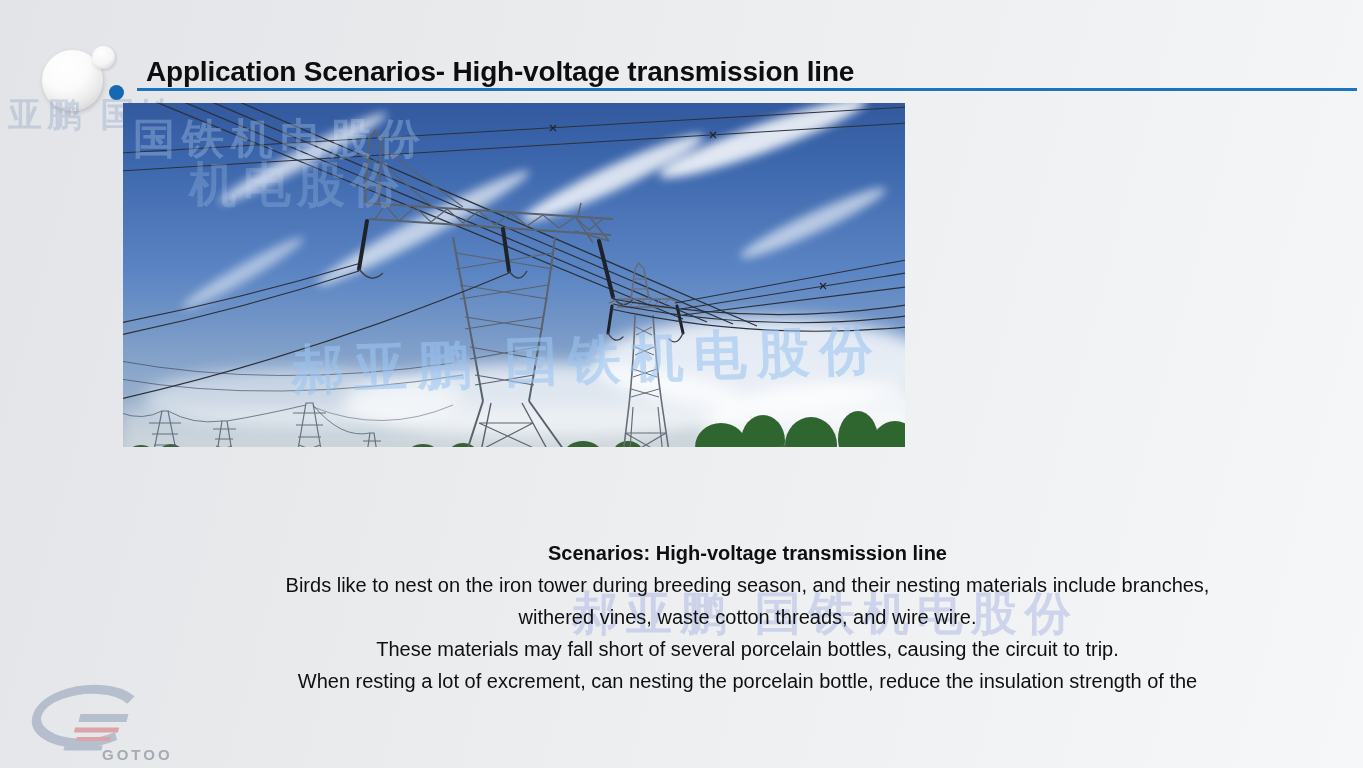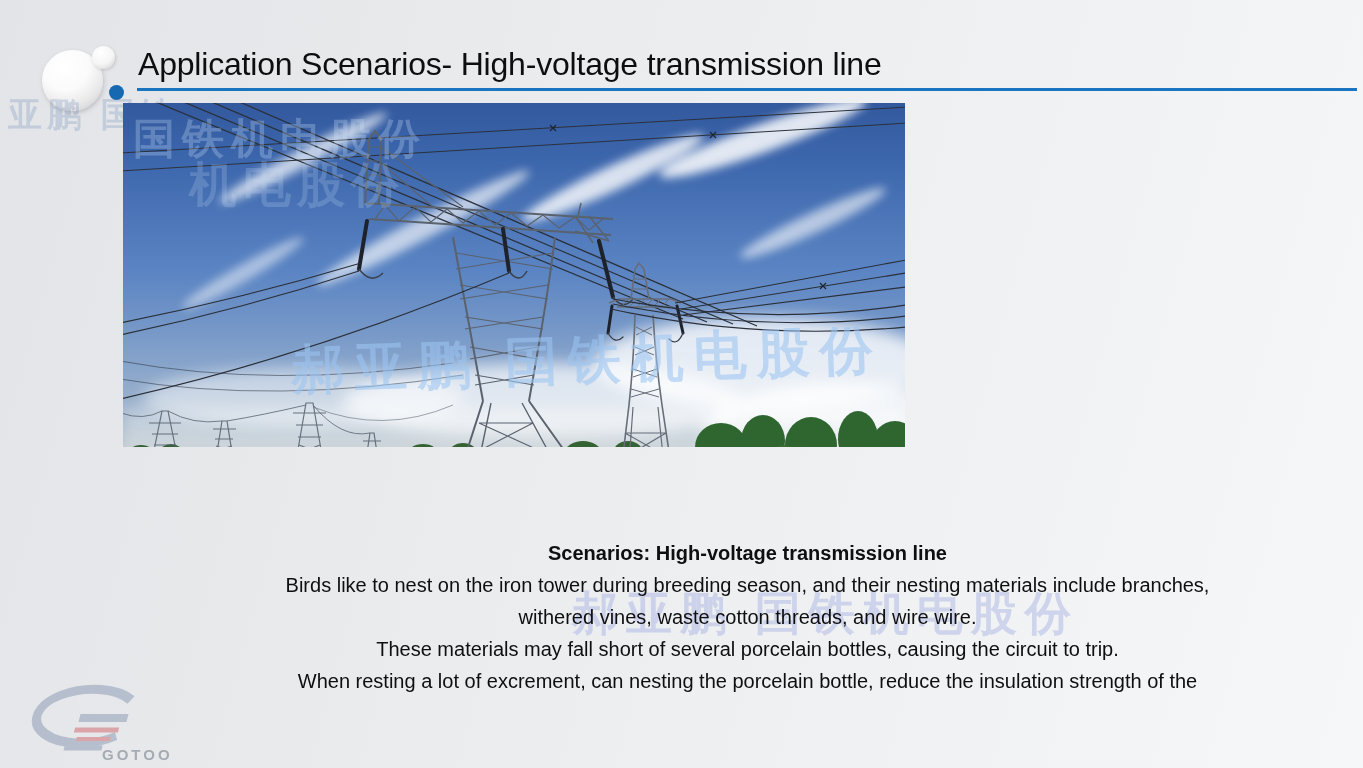--- a/index.html
+++ b/index.html
@@ -23,22 +23,22 @@
   .sphere-small{
     left:92px;top:46px;width:23px;height:23px;
     background:radial-gradient(circle at 38% 28%,#ffffff 0%,#f5f5f6 55%,#d9d9db 85%,#c6c6c9 100%);
     box-shadow:1px 1px 3px rgba(120,120,130,.3);
   }
   .dot-blue{
     position:absolute;left:109px;top:85px;width:15px;height:15px;border-radius:50%;
     background:#1668b0;
   }
   .page-title{
-    position:absolute;left:138px;top:49px;margin:0;
-    font-size:32px;line-height:30px;font-weight:400;color:#0e0e10;
+    position:absolute;left:138px;top:49px;margin:8px;
+    font-size:28px;line-height:30px;font-weight:700;color:#0e0e10;
     letter-spacing:-0.2px;white-space:nowrap;
   }
   .title-underline{
     position:absolute;left:137px;top:88px;width:1220px;height:3px;
     background:#1b74c0;
   }
   
   .photo{
     position:absolute;left:123px;top:103px;width:782px;height:344px;margin:0;
     overflow:hidden;z-index:2;

